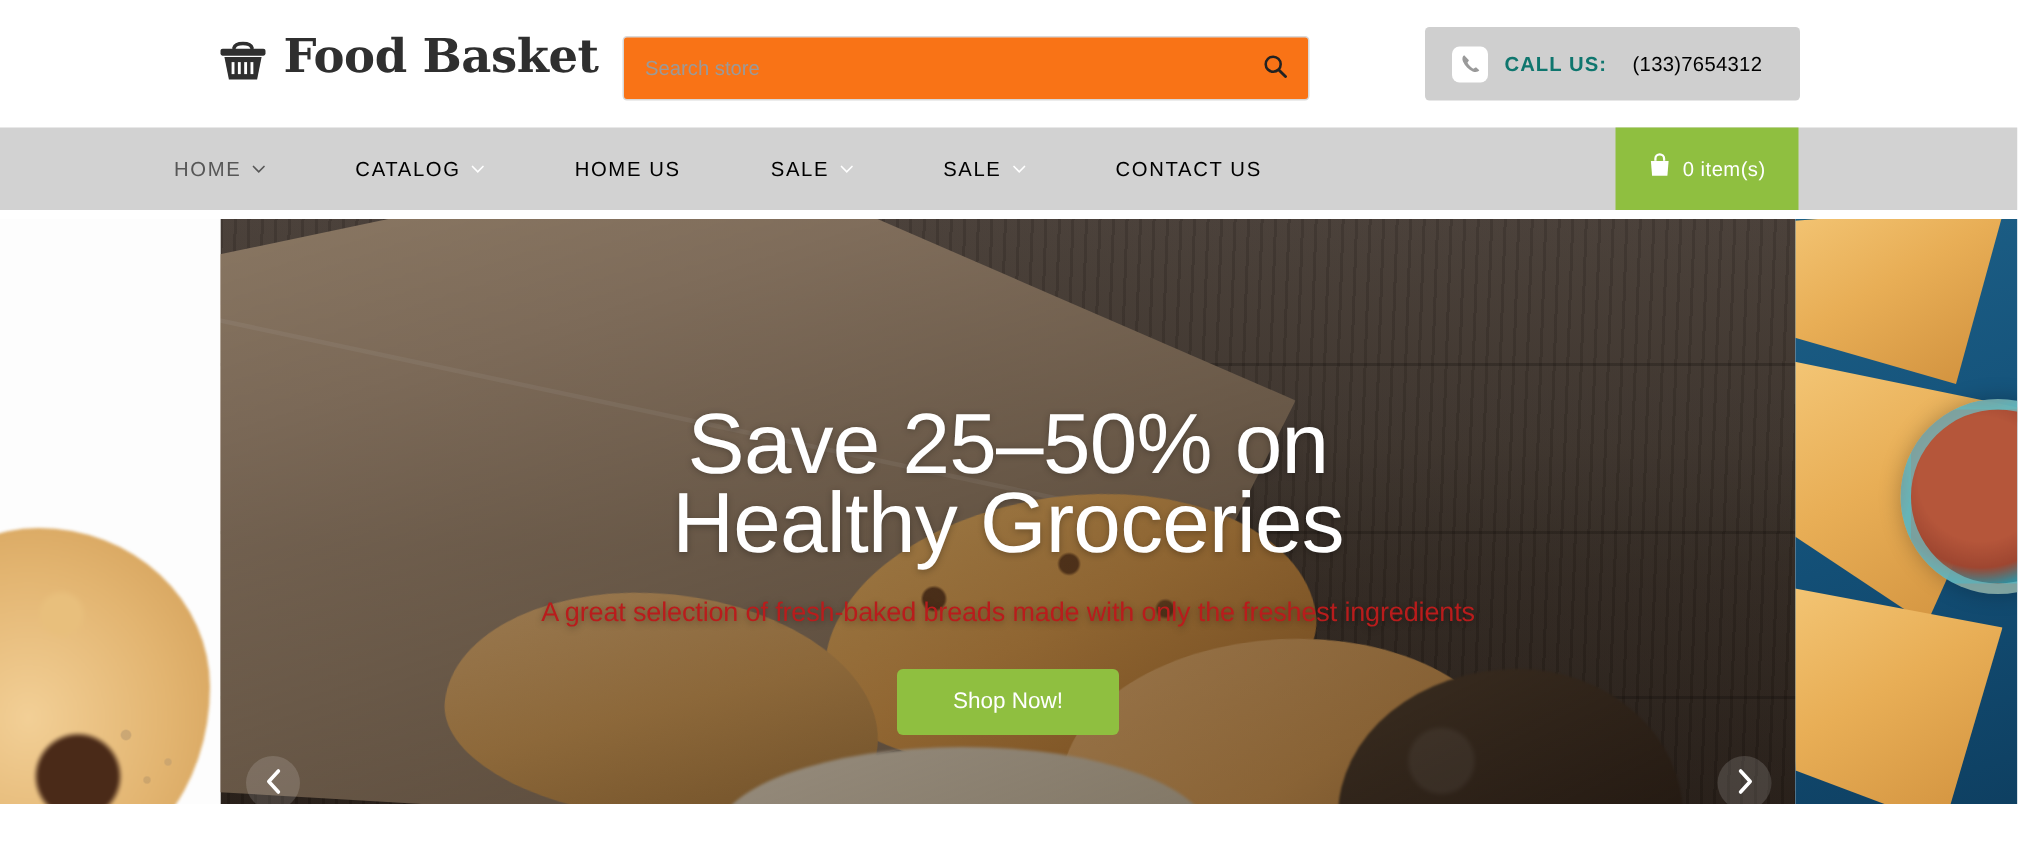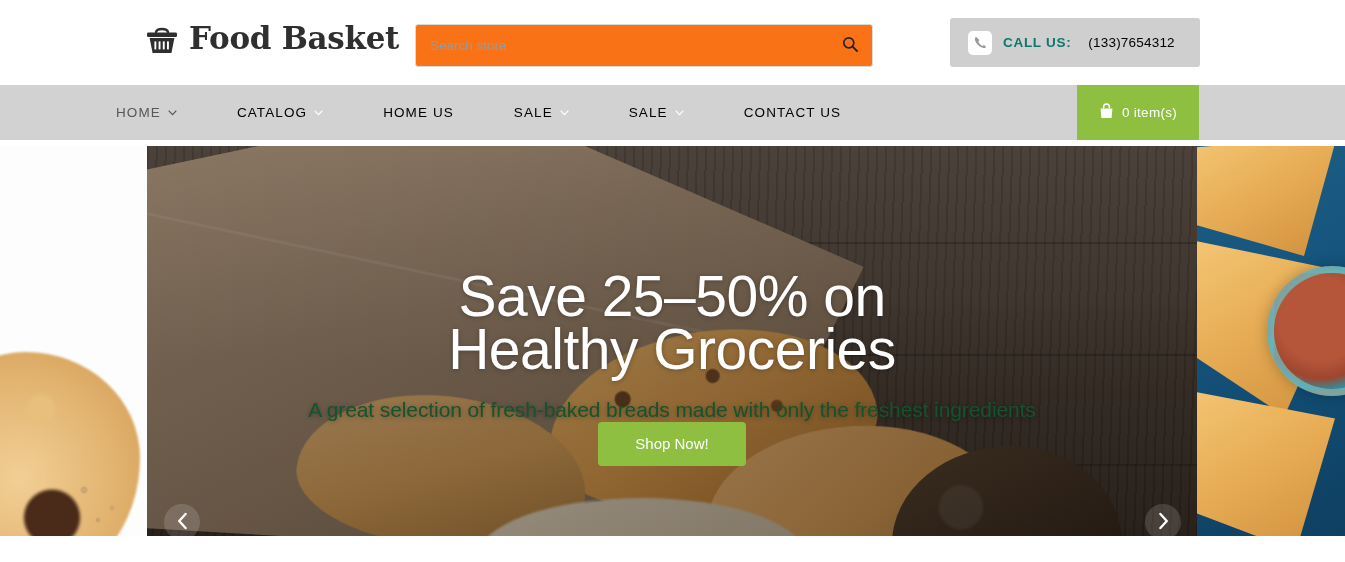--- a/index.html
+++ b/index.html
@@ -330,28 +330,29 @@
   .hero-title {
     font-size:57px;
     line-height:53px;
     font-weight:300;
     color:#ffffff;
     letter-spacing:-0.5px;
     text-shadow:0 1px 5px rgba(0,0,0,.28);
   }
   .hero-sub {
     margin-top:22px;
-    font-size:21px;
+    font-size:18px;
     font-weight:400;
-    color:#14532d;
+    color:#b91c1c;
     letter-spacing:-0.1px;
     text-shadow:0 1px 5px rgba(0,0,0,.35);
   }
   .shop-btn {
     display:inline-block;
+    margin-top:27px;
     width:148px; height:44px;
     line-height:44px;
     background:#8fbf40;
     color:#ffffff;
     font-size:15px;
     border:none;
     border-radius:4px;
     cursor:pointer;
     font-family:"Liberation Sans", sans-serif;
   }

